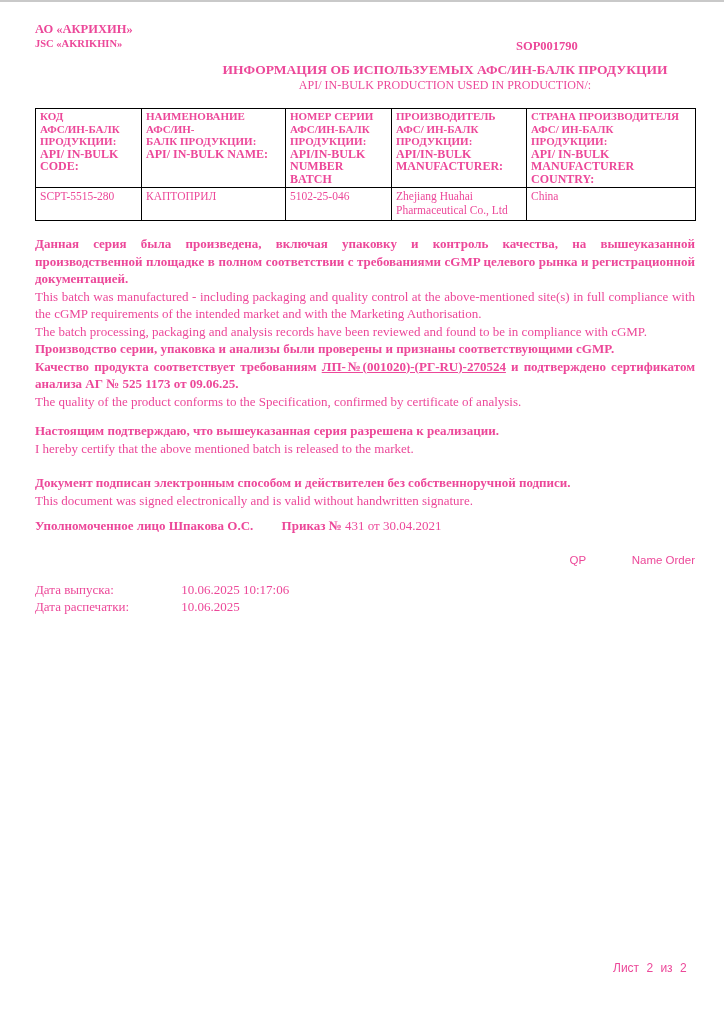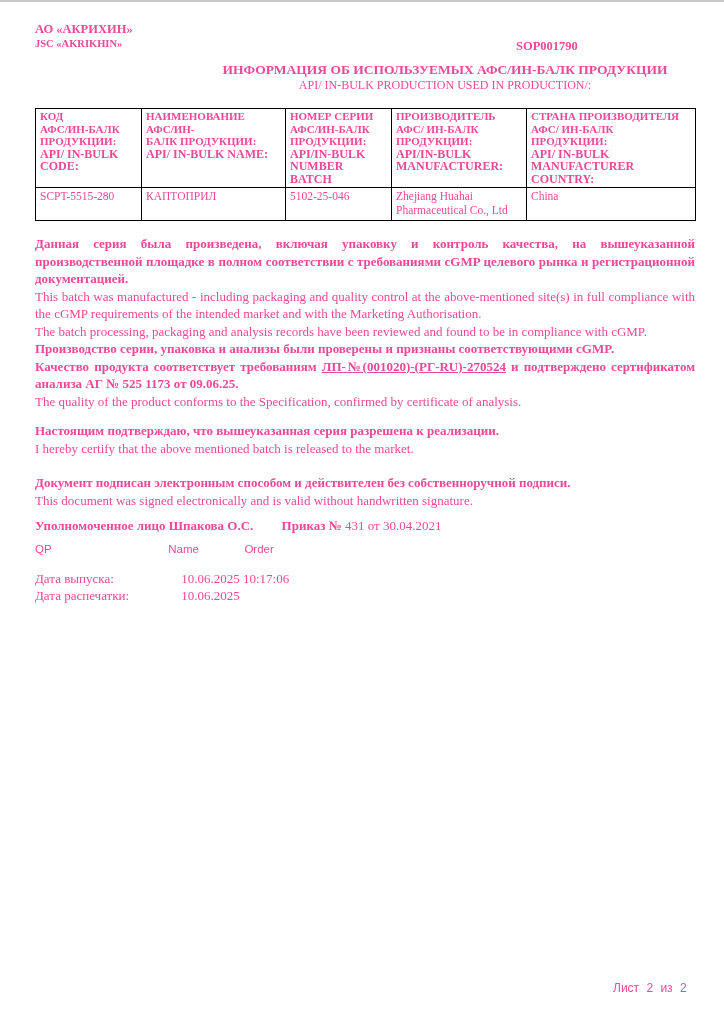--- a/index.html
+++ b/index.html
@@ -43,31 +43,31 @@
   .seg { margin:0; }
   .ru { font-weight:bold; }
   .u { text-decoration:underline; }
 
   .statement1 { margin-top:12px; font-size:13px; line-height:17.5px; }
   .statement2 { margin-top:17px; font-size:13px; line-height:17.5px; }
 
   
   .sig-line { margin-top:8px; font-size:13px; line-height:17px; }
   .sig-order { margin-left:25px; }
-  .sig-sub { margin-top:8px; font-family:"Liberation Sans", sans-serif; font-size:11.5px; line-height:14px; }
+  .sig-sub { margin-top:19px; font-family:"Liberation Sans", sans-serif; font-size:11.5px; line-height:14px;text-align:right; }
   .sig-sub .c1 { display:inline-block; width:130px; }
   .sig-sub .c2 { display:inline-block; width:73px; }
 
   
   .dates { margin-top:14px; font-size:13px; line-height:17px; }
   .dlabel { display:inline-block; width:143px; }
 
   
   .footer {
-    position:absolute; left:613px; top:979px;
+    position:absolute; left:613px; top:959px;
     font-family:"Liberation Sans", sans-serif;
     font-size:12px; word-spacing:4px;
   }
 </style>
 </head>
 <body>
 
 <div class="page">
   <div class="content">
 

